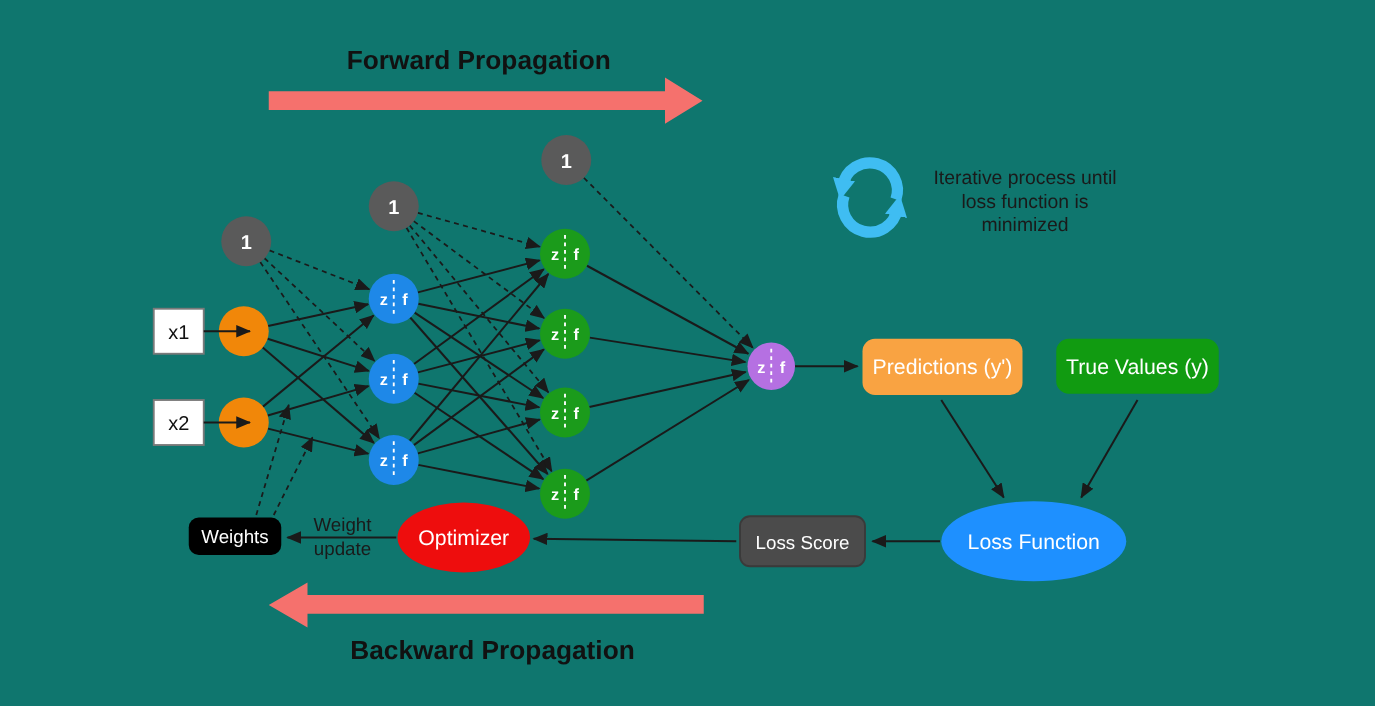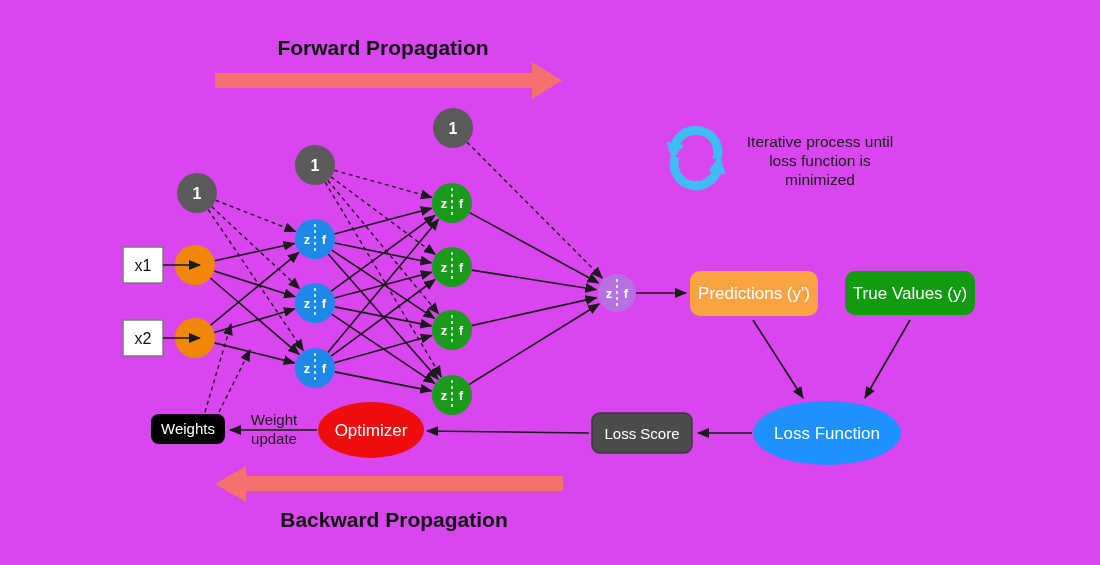--- a/index.html
+++ b/index.html
@@ -1,16 +1,16 @@
 <!DOCTYPE html>
 <html><head>
 <meta charset="utf-8">
 <style>
   html,body{margin:0;padding:0;background:#ffffff;}
-  .stage{position:relative;width:1100px;height:565px;background:#d946ef;overflow:hidden;
+  .stage{position:relative;width:1100px;height:565px;background:#0f766e;overflow:hidden;
          font-family:"Liberation Sans", sans-serif;}
   svg{display:block;}
   text{font-family:"Liberation Sans", sans-serif;}
   .title{font-size:21px;font-weight:bold;fill:#111111;}
   .note{font-size:15.5px;fill:#1a1a1a;}
   .small-label{font-size:15px;fill:#1a1a1a;}
   .node-zf{font-size:13px;font-weight:bold;fill:#ffffff;}
   .bias-num{font-size:16px;font-weight:bold;fill:#ffffff;}
   .input-txt{font-size:16px;fill:#111111;}
   .box-txt{font-size:17px;fill:#ffffff;}

